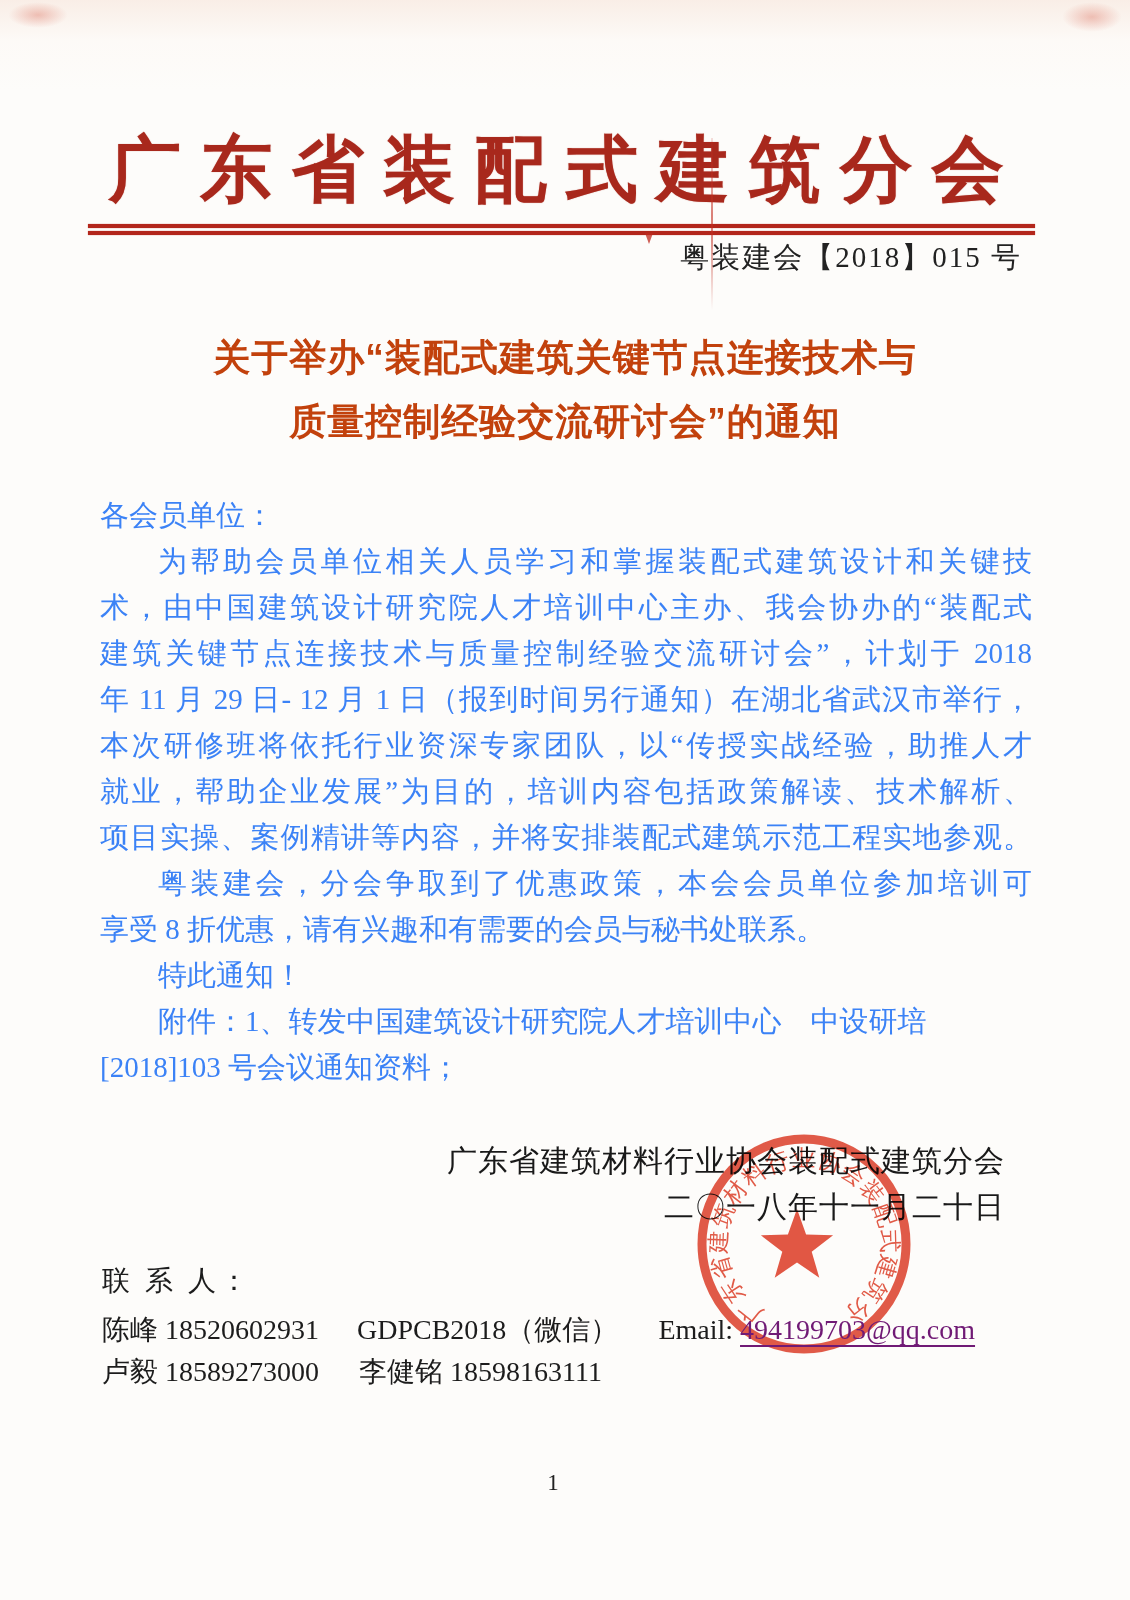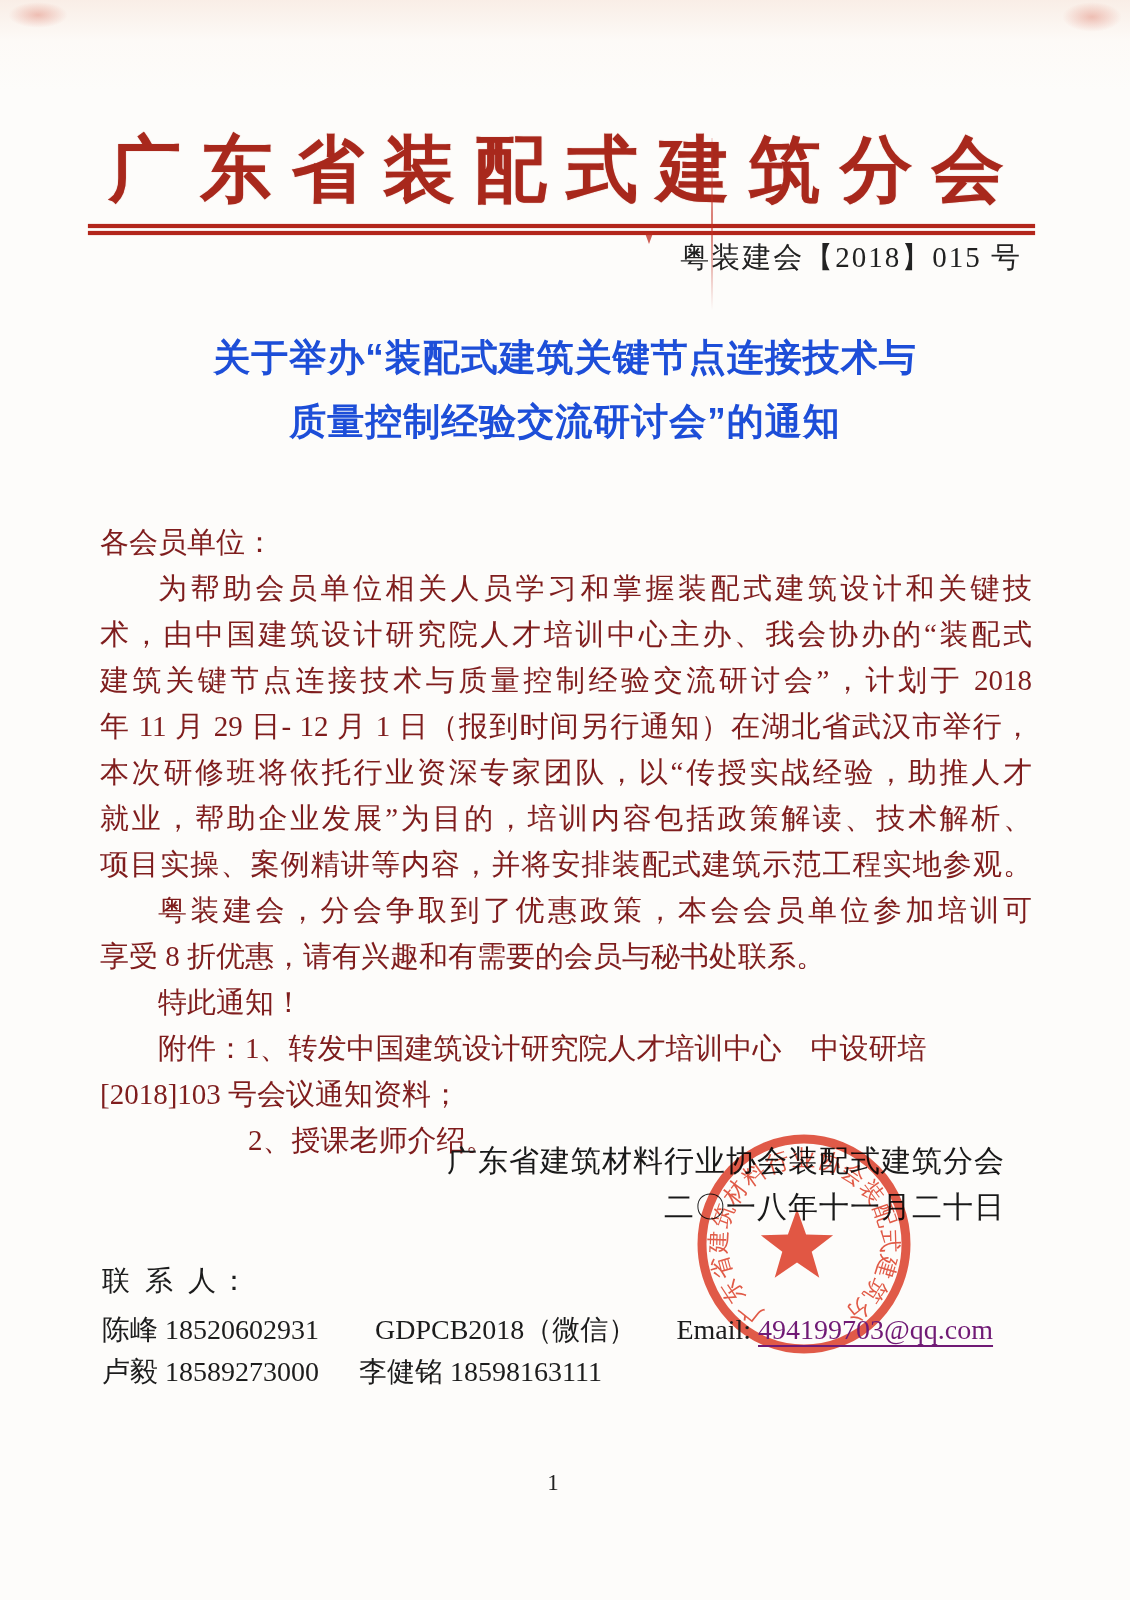--- a/index.html
+++ b/index.html
@@ -54,48 +54,48 @@
     background:rgba(190,40,28,.75);
     clip-path:polygon(0 0,100% 0,50% 100%);
     pointer-events:none;
   }
 
   
   .title{
     position:absolute;left:0;top:326px;width:1130px;margin:0;
     font-family:"Liberation Sans","DejaVu Sans",sans-serif;
     font-weight:bold;font-size:37px;line-height:64px;
-    color:#1d4ed8;text-align:center;letter-spacing:1px;
+    color:#c2410c;text-align:center;letter-spacing:1px;
   }
 
   
   .body{
-    position:absolute;left:100px;top:519px;width:932px;
-    font-size:29px;line-height:46px;color:#7f1d1d;
+    position:absolute;left:100px;top:492px;width:932px;
+    font-size:29px;line-height:46px;color:#3b82f6;
   }
   .bl{height:46px;white-space:nowrap;}
   .bl.just{white-space:normal;text-align:justify;text-align-last:justify;text-justify:inter-character;overflow:hidden;}
   .bl.ind2{text-indent:2em;}
   .bl.ind5{text-indent:5.1em;}
 
   
   .signature{
     position:absolute;right:125px;top:1138px;
     text-align:right;font-size:30px;line-height:46px;color:#191919;
     letter-spacing:1px;white-space:nowrap;
   }
 
   
   .contacts{
     position:absolute;left:102px;top:1260px;width:1000px;
     font-size:28px;line-height:42px;color:#1c1c1c;
   }
   .contacts .label{letter-spacing:4px;margin-bottom:7px;}
   .contacts .row{display:flex;align-items:baseline;white-space:nowrap;}
-  .contacts .row .seg1{margin-right:56px;}
+  .contacts .row .seg1{margin-right:38px;}
   .contacts .row .seg2{margin-right:40px;}
   .contacts .email-addr{
     color:#701a75;text-decoration:underline;text-underline-offset:6px;
   }
 
   
   .seal{position:absolute;left:654px;top:1109px;width:300px;height:285px;
     mix-blend-mode:multiply;opacity:.92;pointer-events:none;}
 
   
@@ -137,21 +137,20 @@
     <div class="bl just">建筑关键节点连接技术与质量控制经验交流研讨会”，计划于 2018</div>
     <div class="bl just">年 11 月 29 日- 12 月 1 日（报到时间另行通知）在湖北省武汉市举行，</div>
     <div class="bl just">本次研修班将依托行业资深专家团队，以“传授实战经验，助推人才</div>
     <div class="bl just">就业，帮助企业发展”为目的，培训内容包括政策解读、技术解析、</div>
     <div class="bl just">项目实操、案例精讲等内容，并将安排装配式建筑示范工程实地参观。</div>
     <div class="bl just ind2">粤装建会，分会争取到了优惠政策，本会会员单位参加培训可</div>
     <div class="bl">享受 8 折优惠，请有兴趣和有需要的会员与秘书处联系。</div>
     <div class="bl ind2">特此通知！</div>
     <div class="bl ind2">附件：1、转发中国建筑设计研究院人才培训中心　中设研培</div>
     <div class="bl">[2018]103 号会议通知资料；</div>
-    <div class="bl ind5">2、授课老师介绍。</div>
   </main>
 
   <div class="signature">
     <div>广东省建筑材料行业协会装配式建筑分会</div>
     <div>二〇一八年十一月二十日</div>
   </div>
 
   <svg class="seal" viewBox="0 0 300 285" xmlns="http://www.w3.org/2000/svg" aria-hidden="true">
     <defs>
       <path id="sealTextPath" d="M 111 202.5 A 78 78 0 1 1 189 202.5" fill="none"></path>

